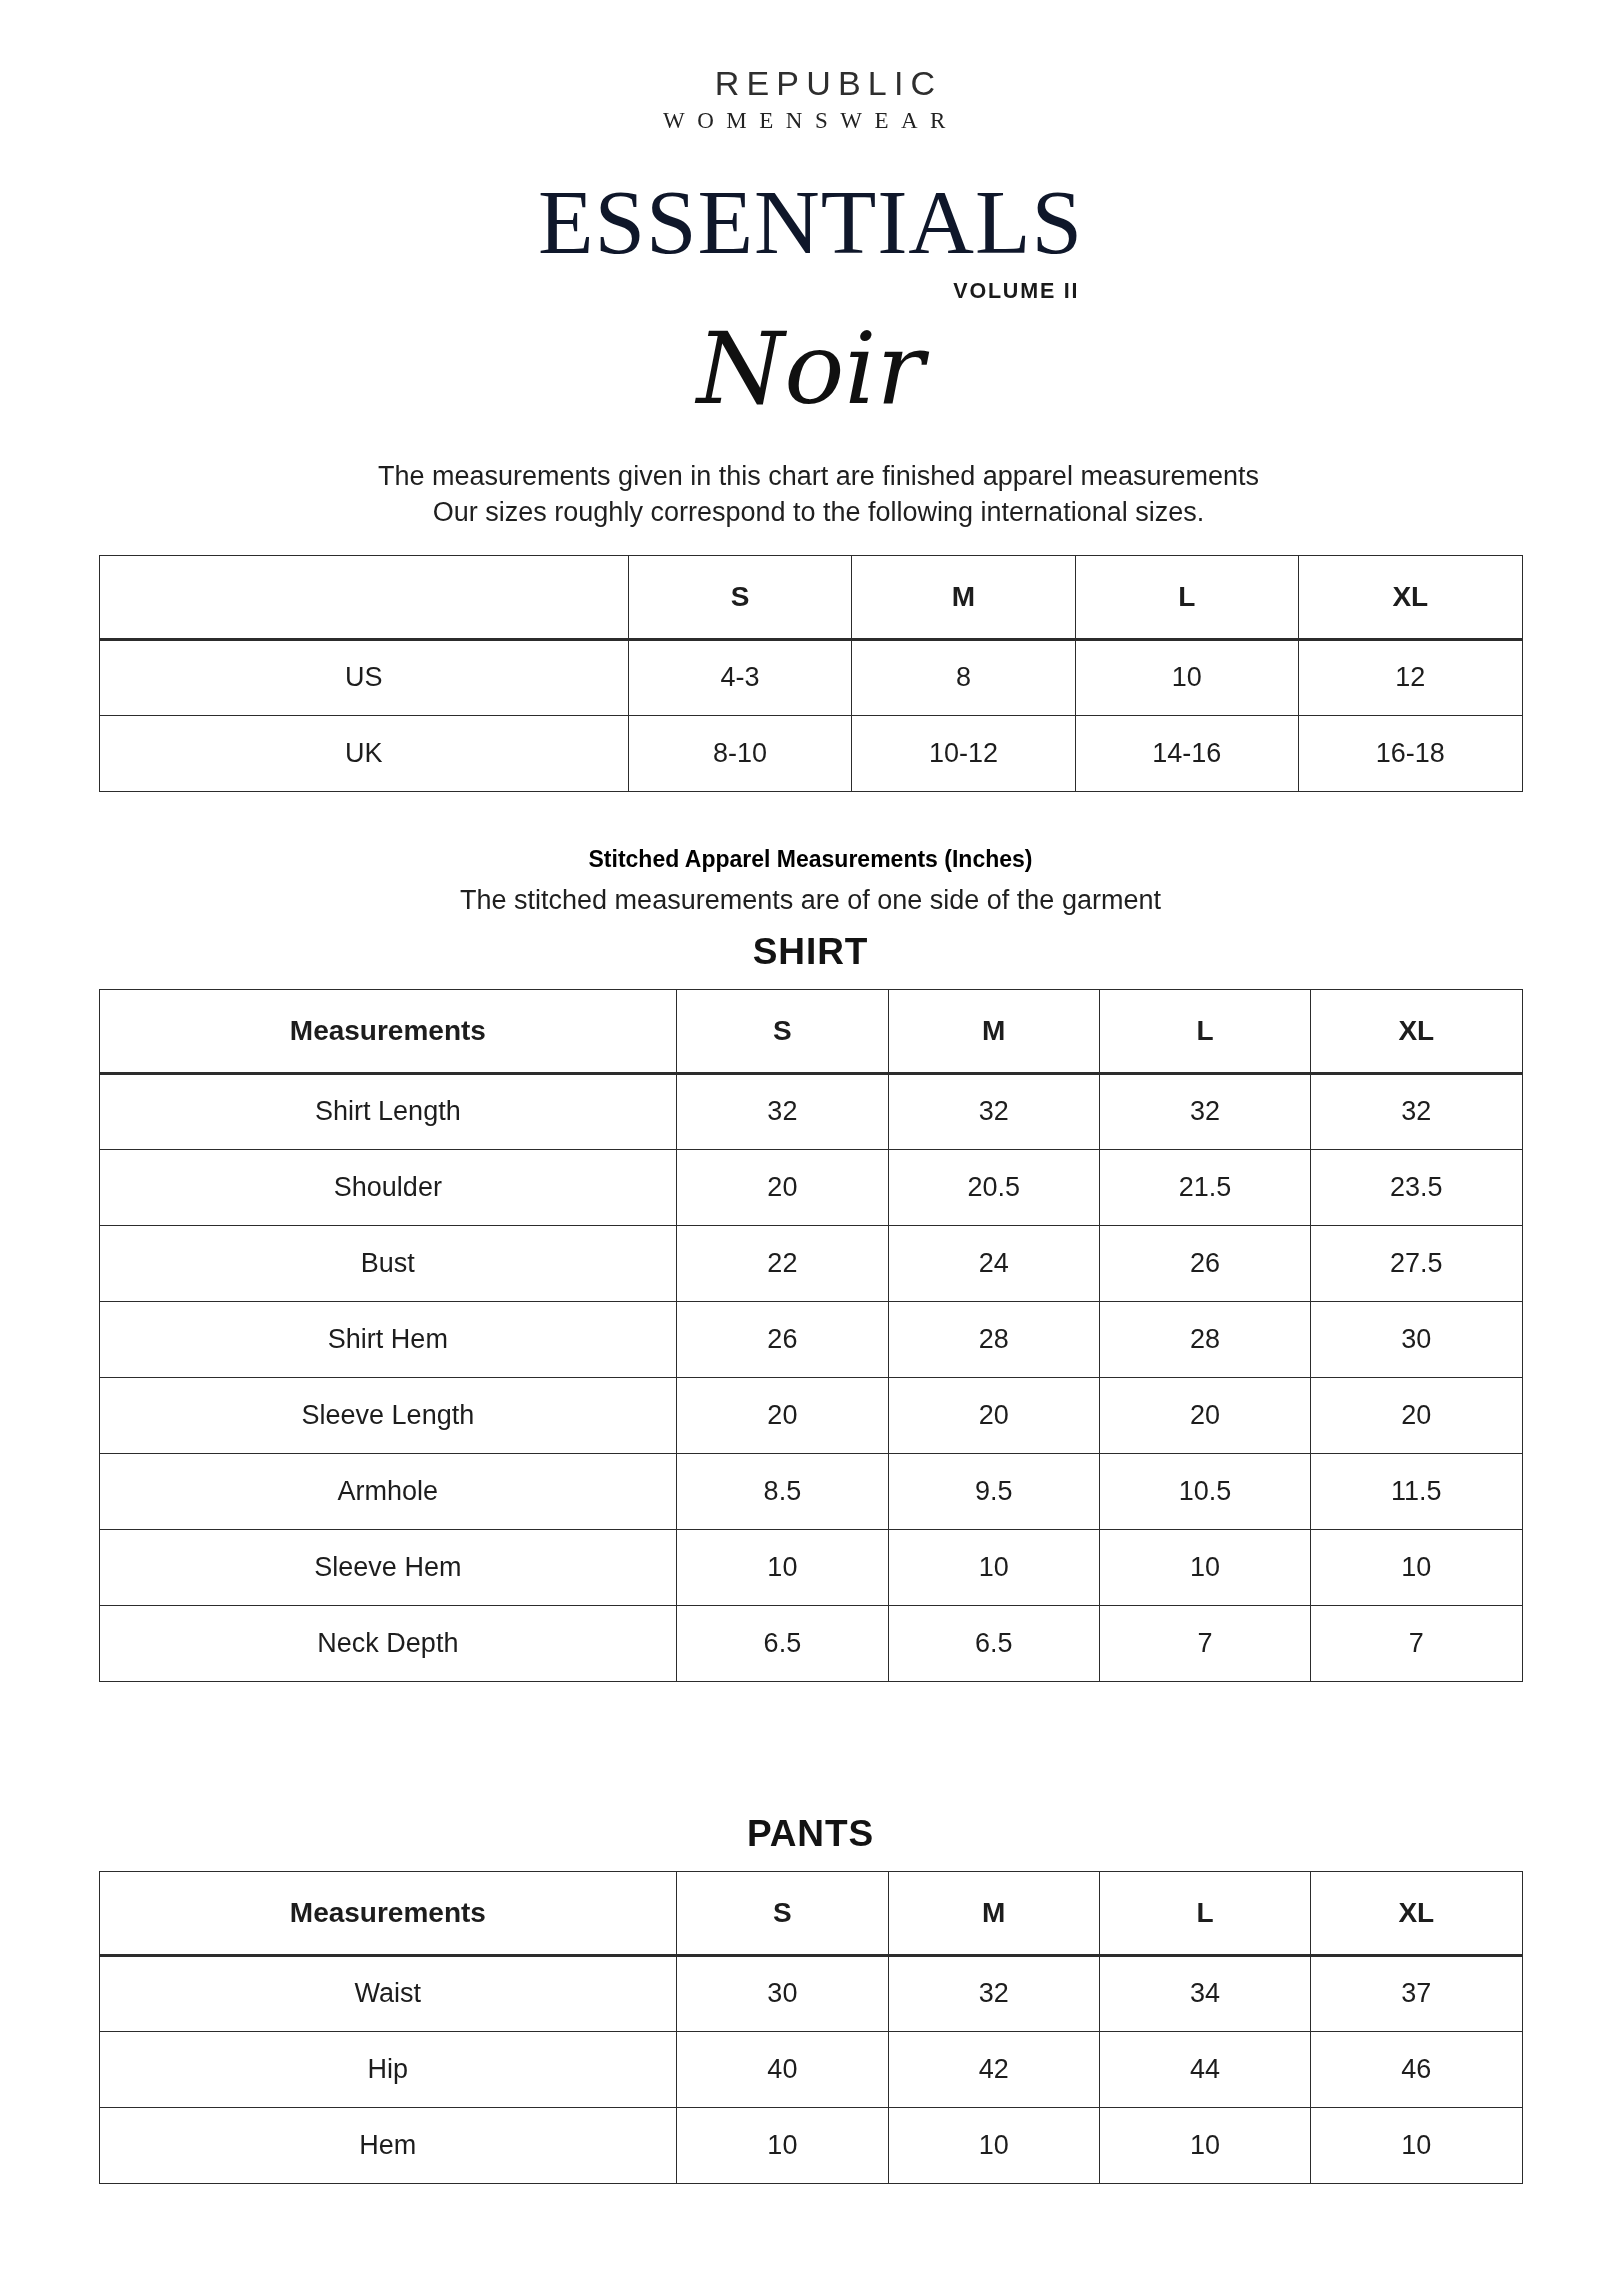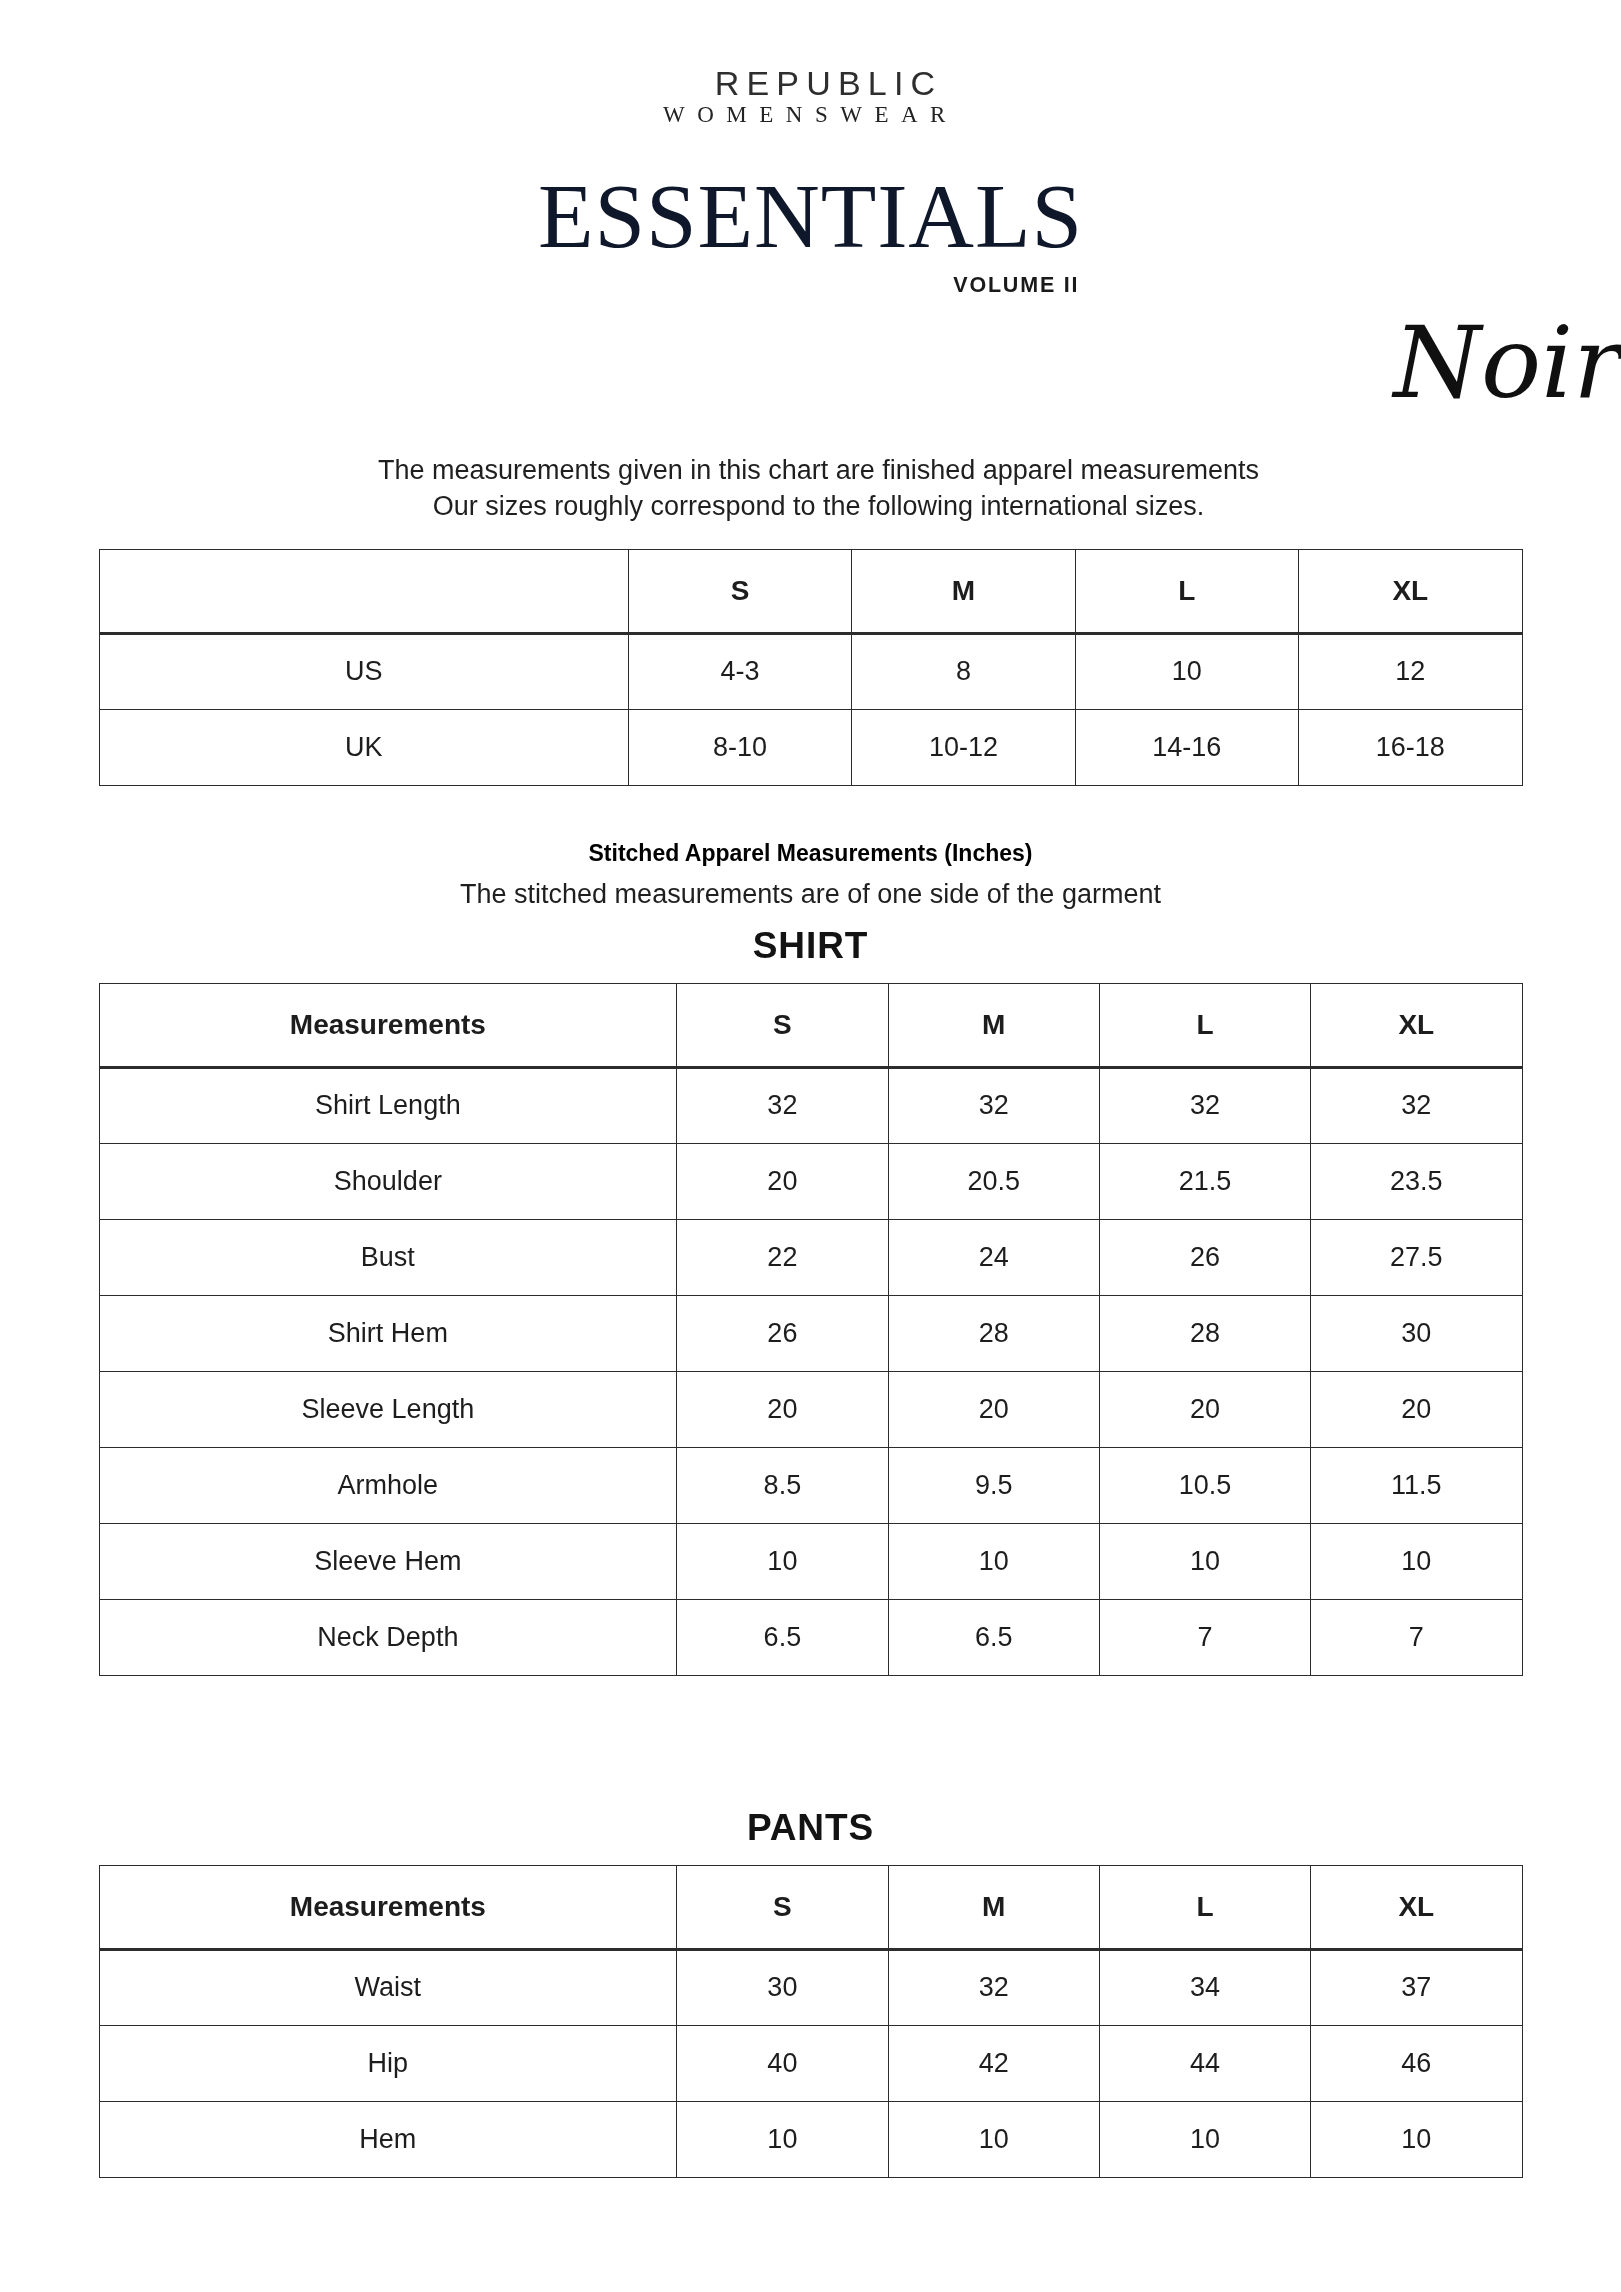--- a/index.html
+++ b/index.html
@@ -25,21 +25,21 @@
     color: #2e2e2e;
     line-height: 1;
     padding-left: 36px;
   }
   .brand-sub {
     font-family: "Liberation Serif", serif;
     font-size: 23px;
     letter-spacing: 12.5px;
     color: #232323;
     line-height: 1;
-    margin-top: 3px;
+    margin-top: 9px;
   }
   .collection-wrap {
     display: inline-block;
     margin-top: 25px;
   }
   .collection {
     font-family: "Liberation Serif", serif;
     font-size: 91px;
     line-height: 1.02;
     letter-spacing: 0.9px;
@@ -55,21 +55,20 @@
     margin-top: 9px;
     padding-right: 3.6px;
   }
   .edition {
     font-family: "DejaVu Serif", serif;
     font-style: italic;
     font-size: 100px;
     line-height: 1.25;
     color: #101010;
     margin-top: 1.8px;
-    text-align: right;
   }
 
   
   .intro {
     margin-top: 27px;
     font-size: 27px;
     line-height: 1.34;
     color: #1f1f1f;
     padding-left: 16px;
   }

